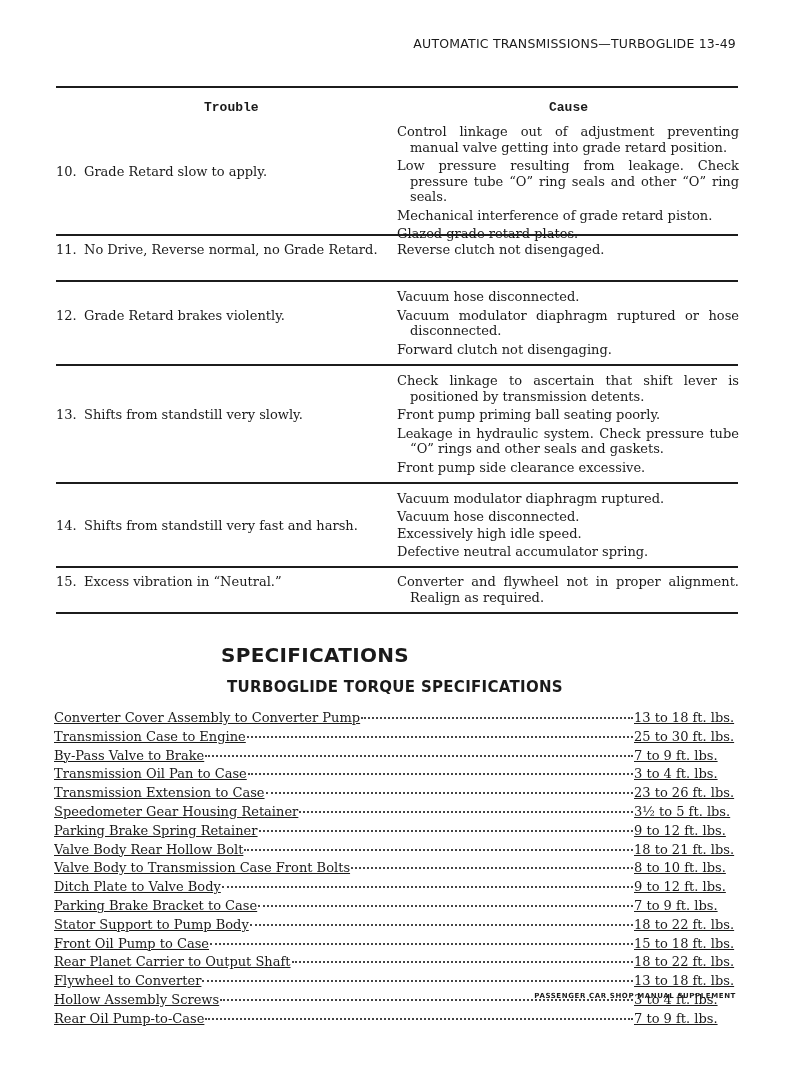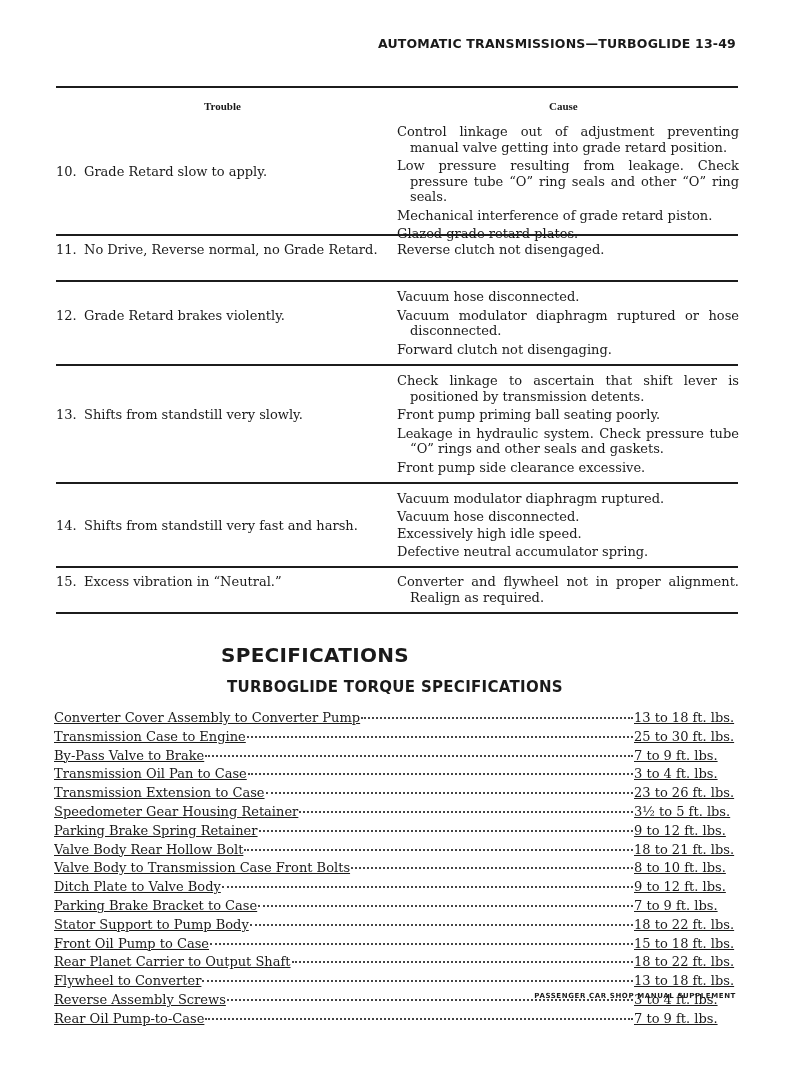--- a/index.html
+++ b/index.html
@@ -4,29 +4,29 @@
 <style>
   html, body { margin: 0; padding: 0; background: #ffffff; }
   body {
     width: 790px; height: 1085px; position: relative; overflow: hidden;
     font-family: "DejaVu Serif", "Liberation Serif", serif;
     color: #1a1a1a;
   }
   .page-header {
     position: absolute; top: 36px; right: 54px;
     font-family: "DejaVu Sans", "Liberation Sans", sans-serif;
-    font-weight: bold; font-size: 12.5px; letter-spacing: 0.2px;
+    font-weight: normal; font-size: 12.5px; letter-spacing: 0.2px;
   }
   .rule {
     position: absolute; left: 56px; width: 682px; height: 2px; background: #1c1c1c;
   }
   .col-head {
     position: absolute; top: 100px;
-    font-family: Liberation Serif, serif;
-    font-weight: bold; font-size: 11px;
+    font-family: Liberation Mono, monospace;
+    font-weight: bold; font-size: 13px;
   }
   .row { position: absolute; left: 56px; width: 682px; }
   .trouble {
     position: absolute; left: 0; width: 320px;
     font-size: 13px; line-height: 15px;
     padding-left: 28px; text-indent: -28px;
   }
   .trouble .num { display: inline-block; width: 28px; text-indent: 0; }
   .causes { position: absolute; left: 341px; width: 342px; }
   .cause {
@@ -201,21 +201,21 @@
       <span class="spec-label">Rear Planet Carrier to Output Shaft</span>
       <span class="spec-dots"></span>
       <span class="spec-value">18 to 22 ft. lbs.</span>
     </div>
   <div class="spec-row">
       <span class="spec-label">Flywheel to Converter</span>
       <span class="spec-dots"></span>
       <span class="spec-value">13 to 18 ft. lbs.</span>
     </div>
   <div class="spec-row">
-      <span class="spec-label">Reverse Assembly Screws</span>
+      <span class="spec-label">Hollow Assembly Screws</span>
       <span class="spec-dots"></span>
       <span class="spec-value">3 to  4 ft. lbs.</span>
     </div>
   <div class="spec-row">
       <span class="spec-label">Rear Oil Pump-to-Case</span>
       <span class="spec-dots"></span>
       <span class="spec-value">7 to  9 ft. lbs.</span>
     </div>
 </div>
 

